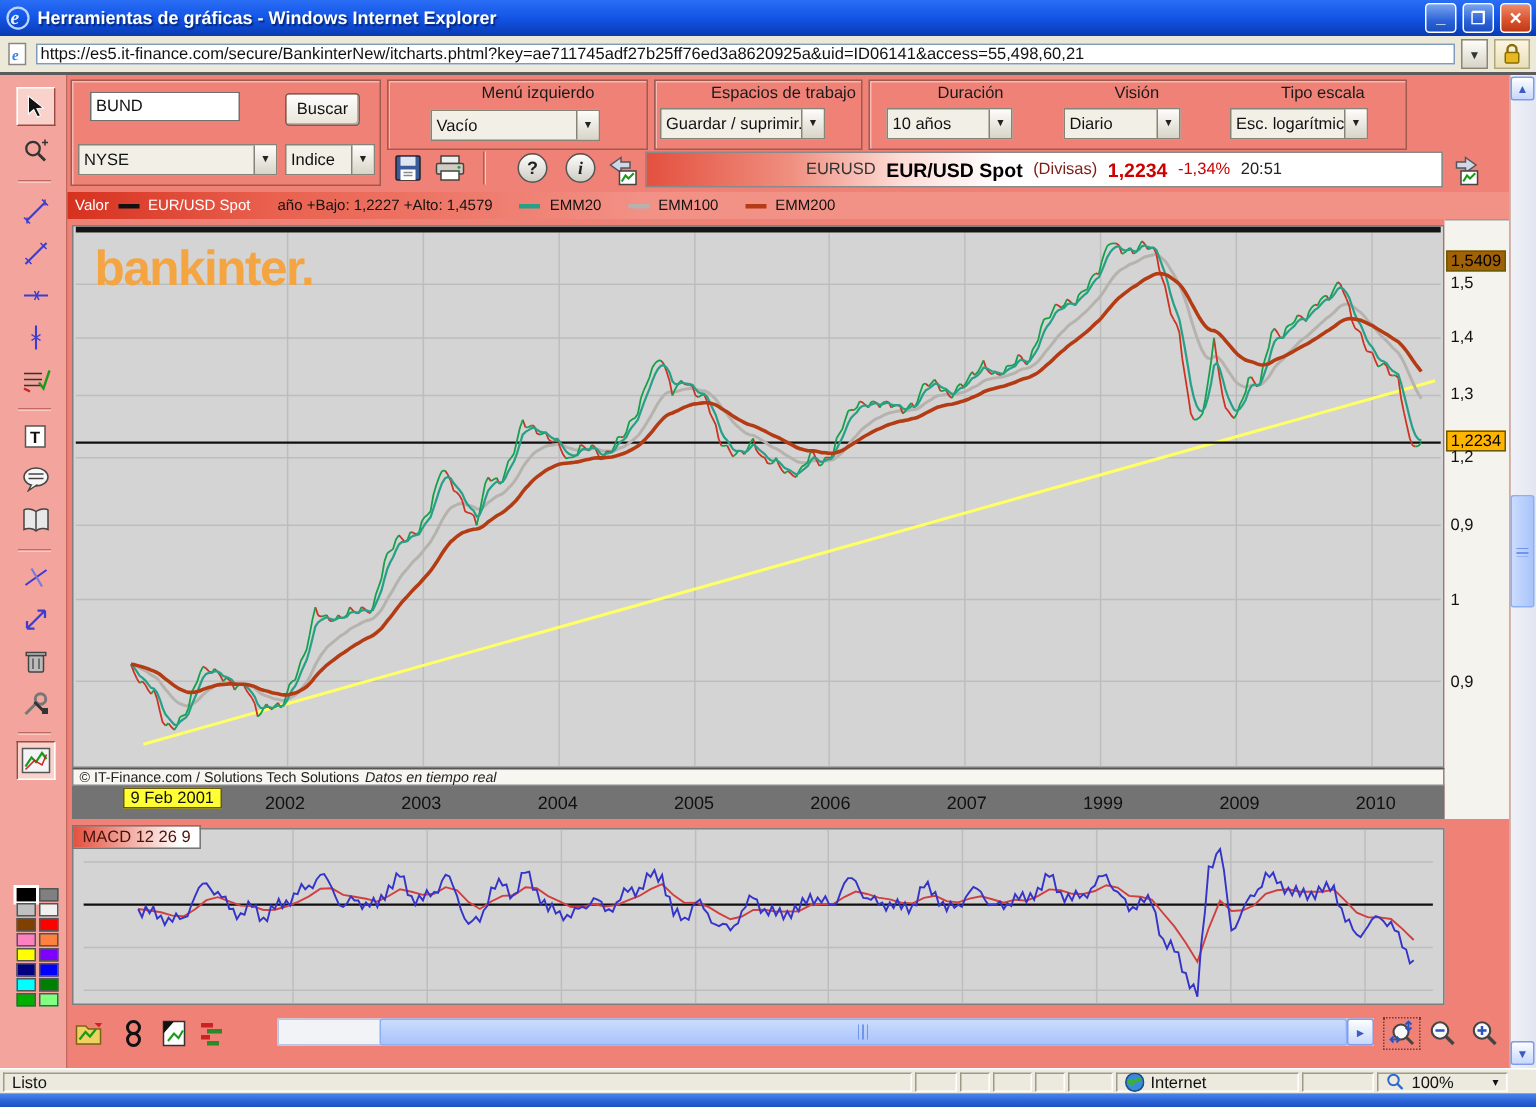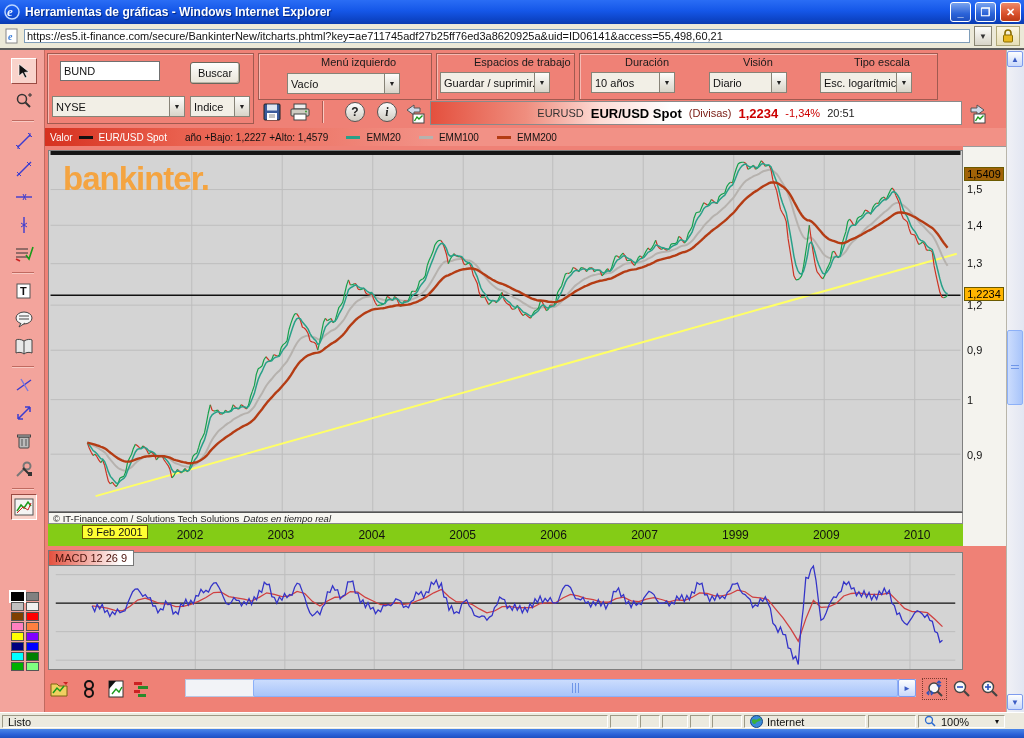--- a/index.html
+++ b/index.html
@@ -71,21 +71,21 @@
   .legend .wh{color:#fff;}
   .ldash{width:14px;height:3px;display:inline-block;}
 
   
   .plotsvg{background:#d4d4d4;border:1px solid #7f7f7f;}
   .raxis{background:#f4f3ee;border-top:1px solid #9a9a9a;font-size:11px;color:#111;}
   .ax{position:absolute;left:4px;}
   .badge{position:absolute;left:1px;width:40px;text-align:center;font-size:11px;border:1px solid #6b5a00;color:#000;padding:0 1px;}
   .copystrip{left:48px;top:512px;width:915px;height:12px;background:#f7f6f1;border:1px solid #8a8a8a;border-top:1px solid #555;
     font-size:9.5px;color:#222;display:flex;align-items:center;padding-left:4px;gap:4px;white-space:nowrap;}
-  .xaxis{left:48px;top:524px;width:915px;height:22px;background:#84cc16;font-size:12px;color:#111;}
+  .xaxis{left:48px;top:524px;width:915px;height:22px;background:#737373;font-size:12px;color:#111;}
   .yearlbl{position:absolute;width:36px;text-align:center;top:4px;}
   .datebadge{position:absolute;left:34px;top:1px;background:#ffff33;border:1px solid #6b5a00;font-size:11px;padding:0 4px;color:#111;}
   .macdlbl{left:48px;top:550px;background:linear-gradient(90deg,#e4503e,#ffffff 85%);border:1px solid #777;
     font-size:11px;color:#4a120a;padding:1px 6px;z-index:3;}
   .logo{left:63px;top:160px;font-size:33px;font-weight:bold;color:#f4a441;letter-spacing:-1px;z-index:2;}
 
   
   .vscroll{left:1006px;top:50px;width:18px;height:662px;background:linear-gradient(90deg,#f0f1f6,#e2e6f2);border-left:1px solid #b9b5a9;}
   .scrbtn{background:linear-gradient(180deg,#fdfefe,#c8d8fb);border:1px solid #7e9bee;border-radius:2px;color:#3b5cc4;
     display:flex;align-items:center;justify-content:center;font-size:8px;}

